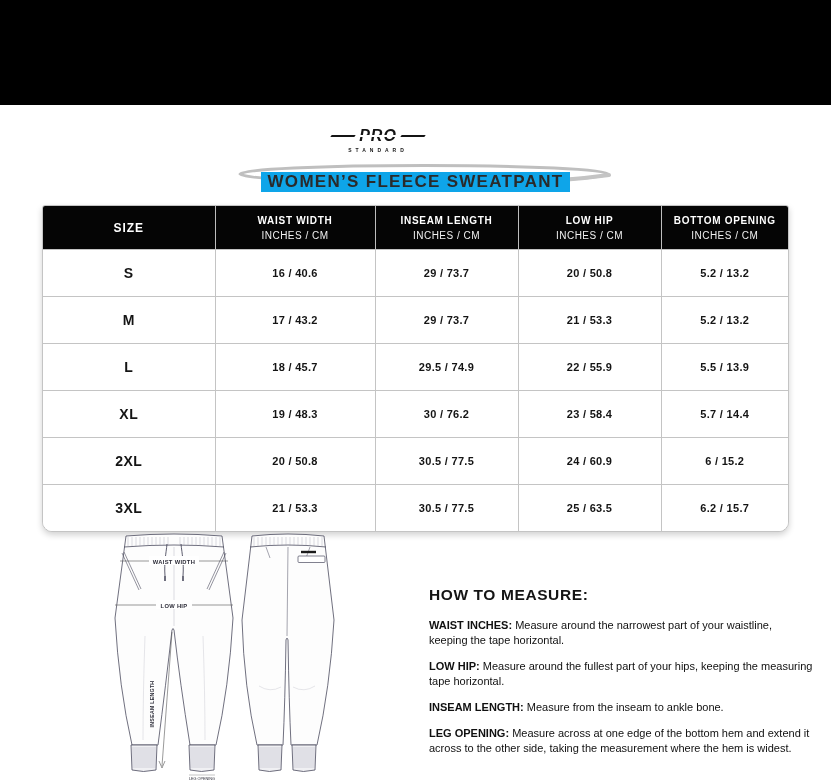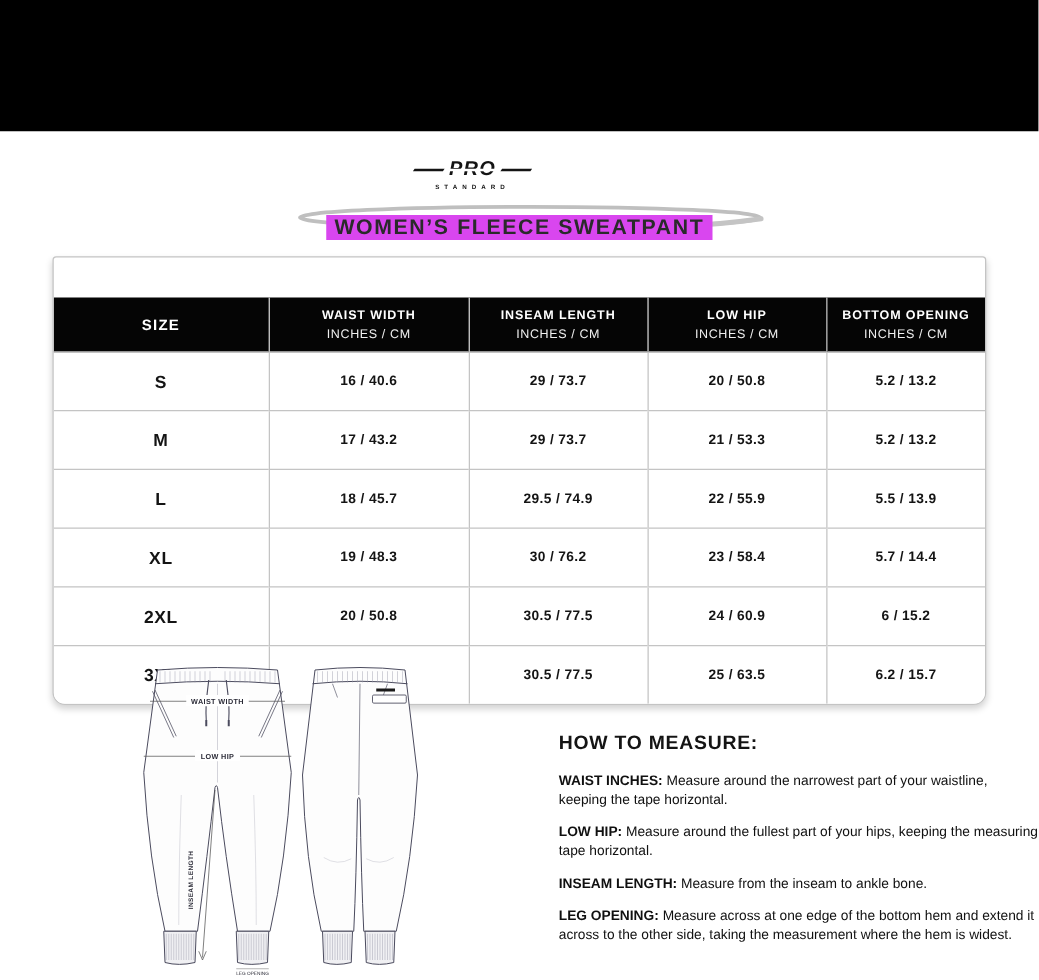--- a/index.html
+++ b/index.html
@@ -13,46 +13,46 @@
   .brand-main{display:flex;align-items:center;justify-content:center;gap:4px;}
   .brand-line{width:24px;height:2px;background:#141414;transform:skewX(-35deg);}
   .brand-text{font-style:italic;font-weight:900;font-size:16px;letter-spacing:1px;color:#141414;position:relative;line-height:1;}
   .brand-text::after{content:"";position:absolute;left:-3px;right:-3px;top:7px;height:1.5px;background:#fff;transform:skewX(-35deg);}
   .brand-sub{font-size:5px;font-weight:700;letter-spacing:4px;color:#141414;margin-top:3px;}
 
   
   .title-wrap{position:absolute;left:0;top:158px;width:831px;height:30px;}
   .title-swoosh{position:absolute;left:237px;top:4px;}
   .page-title{position:relative;width:100%;text-align:center;margin:0;}
-  .page-title span{display:inline-block;background:#d946ef;padding:0 7px;font-size:17px;font-weight:800;letter-spacing:1.3px;color:#2a2a2a;}
+  .page-title span{display:inline-block;background:#0ea5e9;padding:0 7px;font-size:17px;font-weight:800;letter-spacing:1.3px;color:#2a2a2a;}
 
   
   .table-wrap{position:absolute;left:42px;top:205px;width:745px;border:1px solid #c4c4c4;
     border-radius:3px 3px 10px 10px;overflow:hidden;box-shadow:0 3px 6px rgba(0,0,0,.18);background:#fff;}
-  table{width:100%;border-collapse:collapse;table-layout:fixed;margin-top:32px;}
+  table{width:100%;border-collapse:collapse;table-layout:fixed;}
   thead th{background:#050505;color:#fff;height:43px;vertical-align:middle;text-align:center;
     border-right:1px solid #bdbdbd;padding:0;}
   thead th:last-child{border-right:none;}
   .col-label{font-size:10px;font-weight:700;letter-spacing:.7px;}
   .size-col .col-label{font-size:12px;letter-spacing:1px;}
   .col-sub{font-size:10px;font-weight:400;letter-spacing:.5px;margin-top:4px;color:#f0f0f0;}
   .col-sub:empty{display:none;}
   tbody td{height:44px;text-align:center;vertical-align:middle;background:#fff;
     border-top:1px solid #c4c4c4;border-right:1px solid #c4c4c4;
     font-size:11px;font-weight:700;color:#141414;letter-spacing:.3px;}
   tbody td:last-child{border-right:none;}
   td.size-cell{font-size:14px;letter-spacing:.5px;}
 
   
   .diagram{position:absolute;left:112px;top:528px;width:225px;height:252px;}
   .diagram svg{display:block;}
   .diagram text{font-family:"Liberation Sans",sans-serif;fill:#2c2c38;}
 
   
-  .howto{position:absolute;left:447px;top:586px;width:384px;color:#101010;}
+  .howto{position:absolute;left:429px;top:586px;width:384px;color:#101010;}
   .howto-heading{font-size:15.5px;font-weight:800;letter-spacing:.6px;margin:0 0 14px 0;color:#141414;}
   .measure-item{font-size:11px;line-height:1.34;margin-bottom:11.5px;}
   .measure-term{font-weight:800;}
 </style>
 </head>
 <body>
 
 <div class="page">
 
   <div class="top-banner"></div>

